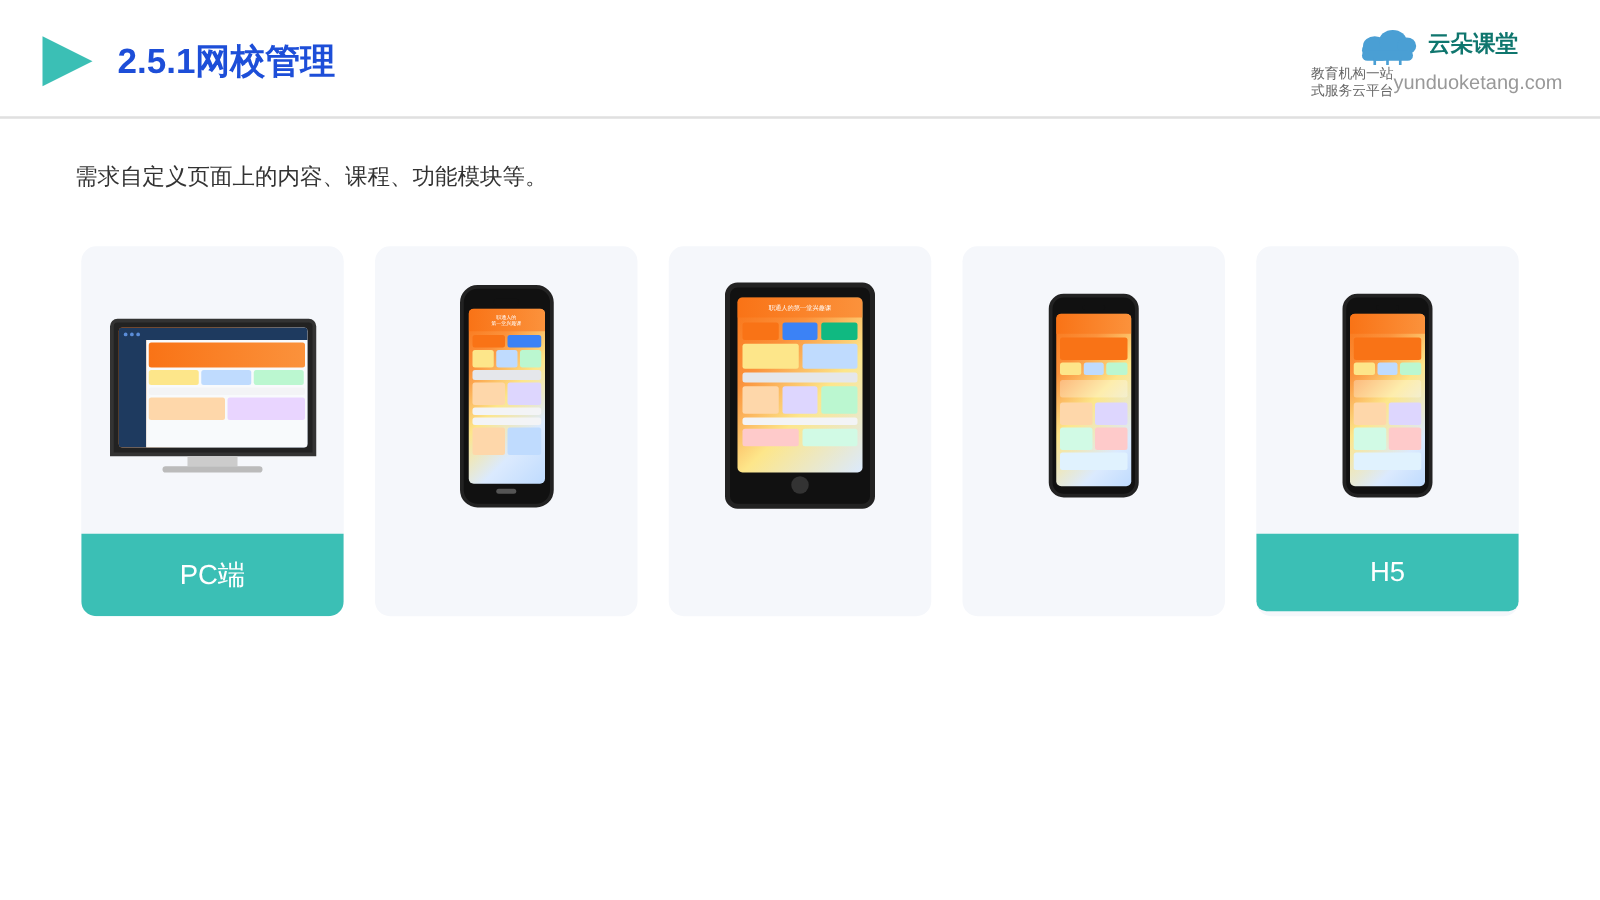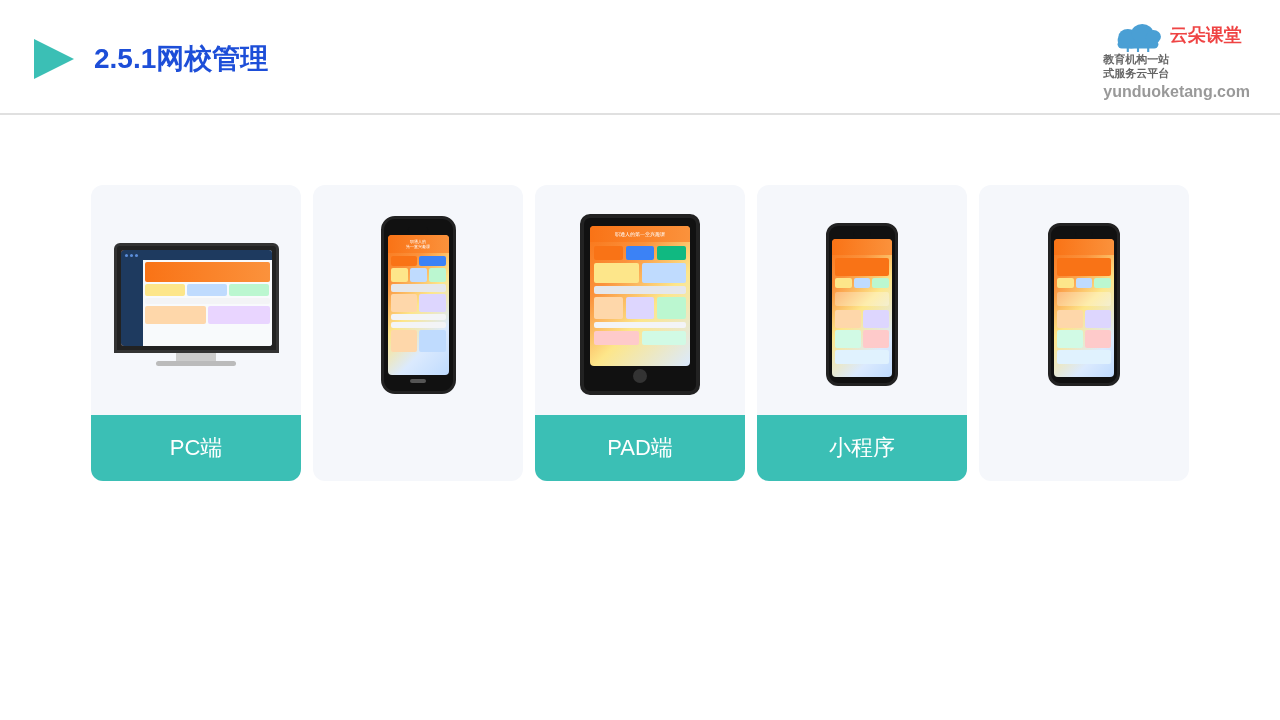--- a/index.html
+++ b/index.html
@@ -43,21 +43,21 @@
       align-items: center;
       gap: 6px;
     }
     .logo-icon {
       width: 52px;
       height: 34px;
     }
     .logo-text-cn {
       font-size: 18px;
       font-weight: bold;
-      color: #ef4444;
+      color: #0f766e;
       font-family: Liberation Serif, serif;
     }
     .logo-subtitle {
       font-size: 11px;
       color: #666;
       text-align: right;
       line-height: 1.3;
     }
     .logo-url {
       font-size: 16px;
@@ -69,21 +69,21 @@
     .description {
       padding: 30px 60px 10px 60px;
       font-size: 18px;
       color: #333;
       line-height: 1.8;
     }
 
     
     .cards-container {
       display: flex;
-      gap: 12px;
+      gap: 25px;
       padding: 30px 60px;
       justify-content: center;
     }
 
     .card {
       width: 210px;
       background: #f5f7fb;
       border-radius: 12px;
       overflow: hidden;
       display: flex;
@@ -294,28 +294,29 @@
         <ellipse cx="35" cy="18" rx="13" ry="11" fill="#4a9fd4"></ellipse>
         <ellipse cx="48" cy="22" rx="9" ry="8" fill="#4a9fd4"></ellipse>
         <rect x="6" y="26" width="48" height="10" rx="5" fill="#4a9fd4"></rect>
 
         <line x1="18" y1="33" x2="18" y2="40" stroke="#4a9fd4" stroke-width="2.5"></line>
         <line x1="30" y1="35" x2="30" y2="40" stroke="#4a9fd4" stroke-width="2.5"></line>
         <line x1="42" y1="33" x2="42" y2="40" stroke="#4a9fd4" stroke-width="2.5"></line>
       </svg>
       <span class="logo-text-cn">云朵课堂</span>
     </div>
-    <div style="display:flex;flex-direction:column;align-items:flex-start;font-weight:bold;">
+    <div style="display:flex;flex-direction:row;align-items:center;">
       <span class="logo-subtitle">教育机构一站<br>式服务云平台</span>
       <span class="logo-url">yunduoketang.com</span>
     </div>
   </div>
 </div>
 
 <div class="description">
+  <div>需求自定义页面上的内容、课程、功能模块等。</div>
 </div>
 
 <div class="cards-container">
 
   <div class="card">
     <div class="card-image-area">
       <div class="pc-mockup">
         <div class="pc-screen-outer">
           <div class="pc-screen-inner">
             <div class="pc-screen-content">
@@ -412,21 +413,20 @@
             <div style="height:6px;background:#f3f4f6;border-radius:2px;"></div>
             <div class="tablet-row">
               <div class="tablet-block" style="background:#fecaca;height:14px;"></div>
               <div class="tablet-block" style="background:#d1fae5;height:14px;"></div>
             </div>
           </div>
         </div>
         <div class="tablet-home-btn"></div>
       </div>
     </div>
-    <div class="card-label">PAD端</div>
   </div>
 
   <div class="card">
     <div class="card-image-area">
       <div class="mini-phone-mockup">
         <div class="mini-phone-notch"></div>
         <div class="mini-phone-screen">
           <div class="mini-phone-header"></div>
           <div class="mini-phone-body">
             <div class="mini-phone-row">
@@ -446,21 +446,20 @@
               <div class="mini-phone-block" style="background:#d1fae5;height:18px;"></div>
               <div class="mini-phone-block" style="background:#fecaca;height:18px;"></div>
             </div>
             <div class="mini-phone-row">
               <div class="mini-phone-block" style="background:#e0f2fe;height:14px;"></div>
             </div>
           </div>
         </div>
       </div>
     </div>
-    <div class="card-label">小程序</div>
   </div>
 
   <div class="card">
     <div class="card-image-area">
       <div class="mini-phone-mockup">
         <div class="mini-phone-notch"></div>
         <div class="mini-phone-screen">
           <div class="mini-phone-header"></div>
           <div class="mini-phone-body">
             <div class="mini-phone-row">
@@ -480,15 +479,16 @@
               <div class="mini-phone-block" style="background:#d1fae5;height:18px;"></div>
               <div class="mini-phone-block" style="background:#fecaca;height:18px;"></div>
             </div>
             <div class="mini-phone-row">
               <div class="mini-phone-block" style="background:#e0f2fe;height:14px;"></div>
             </div>
           </div>
         </div>
       </div>
     </div>
+    <div class="card-label">H5</div>
   </div>
 
 </div>
 
 </body></html>

